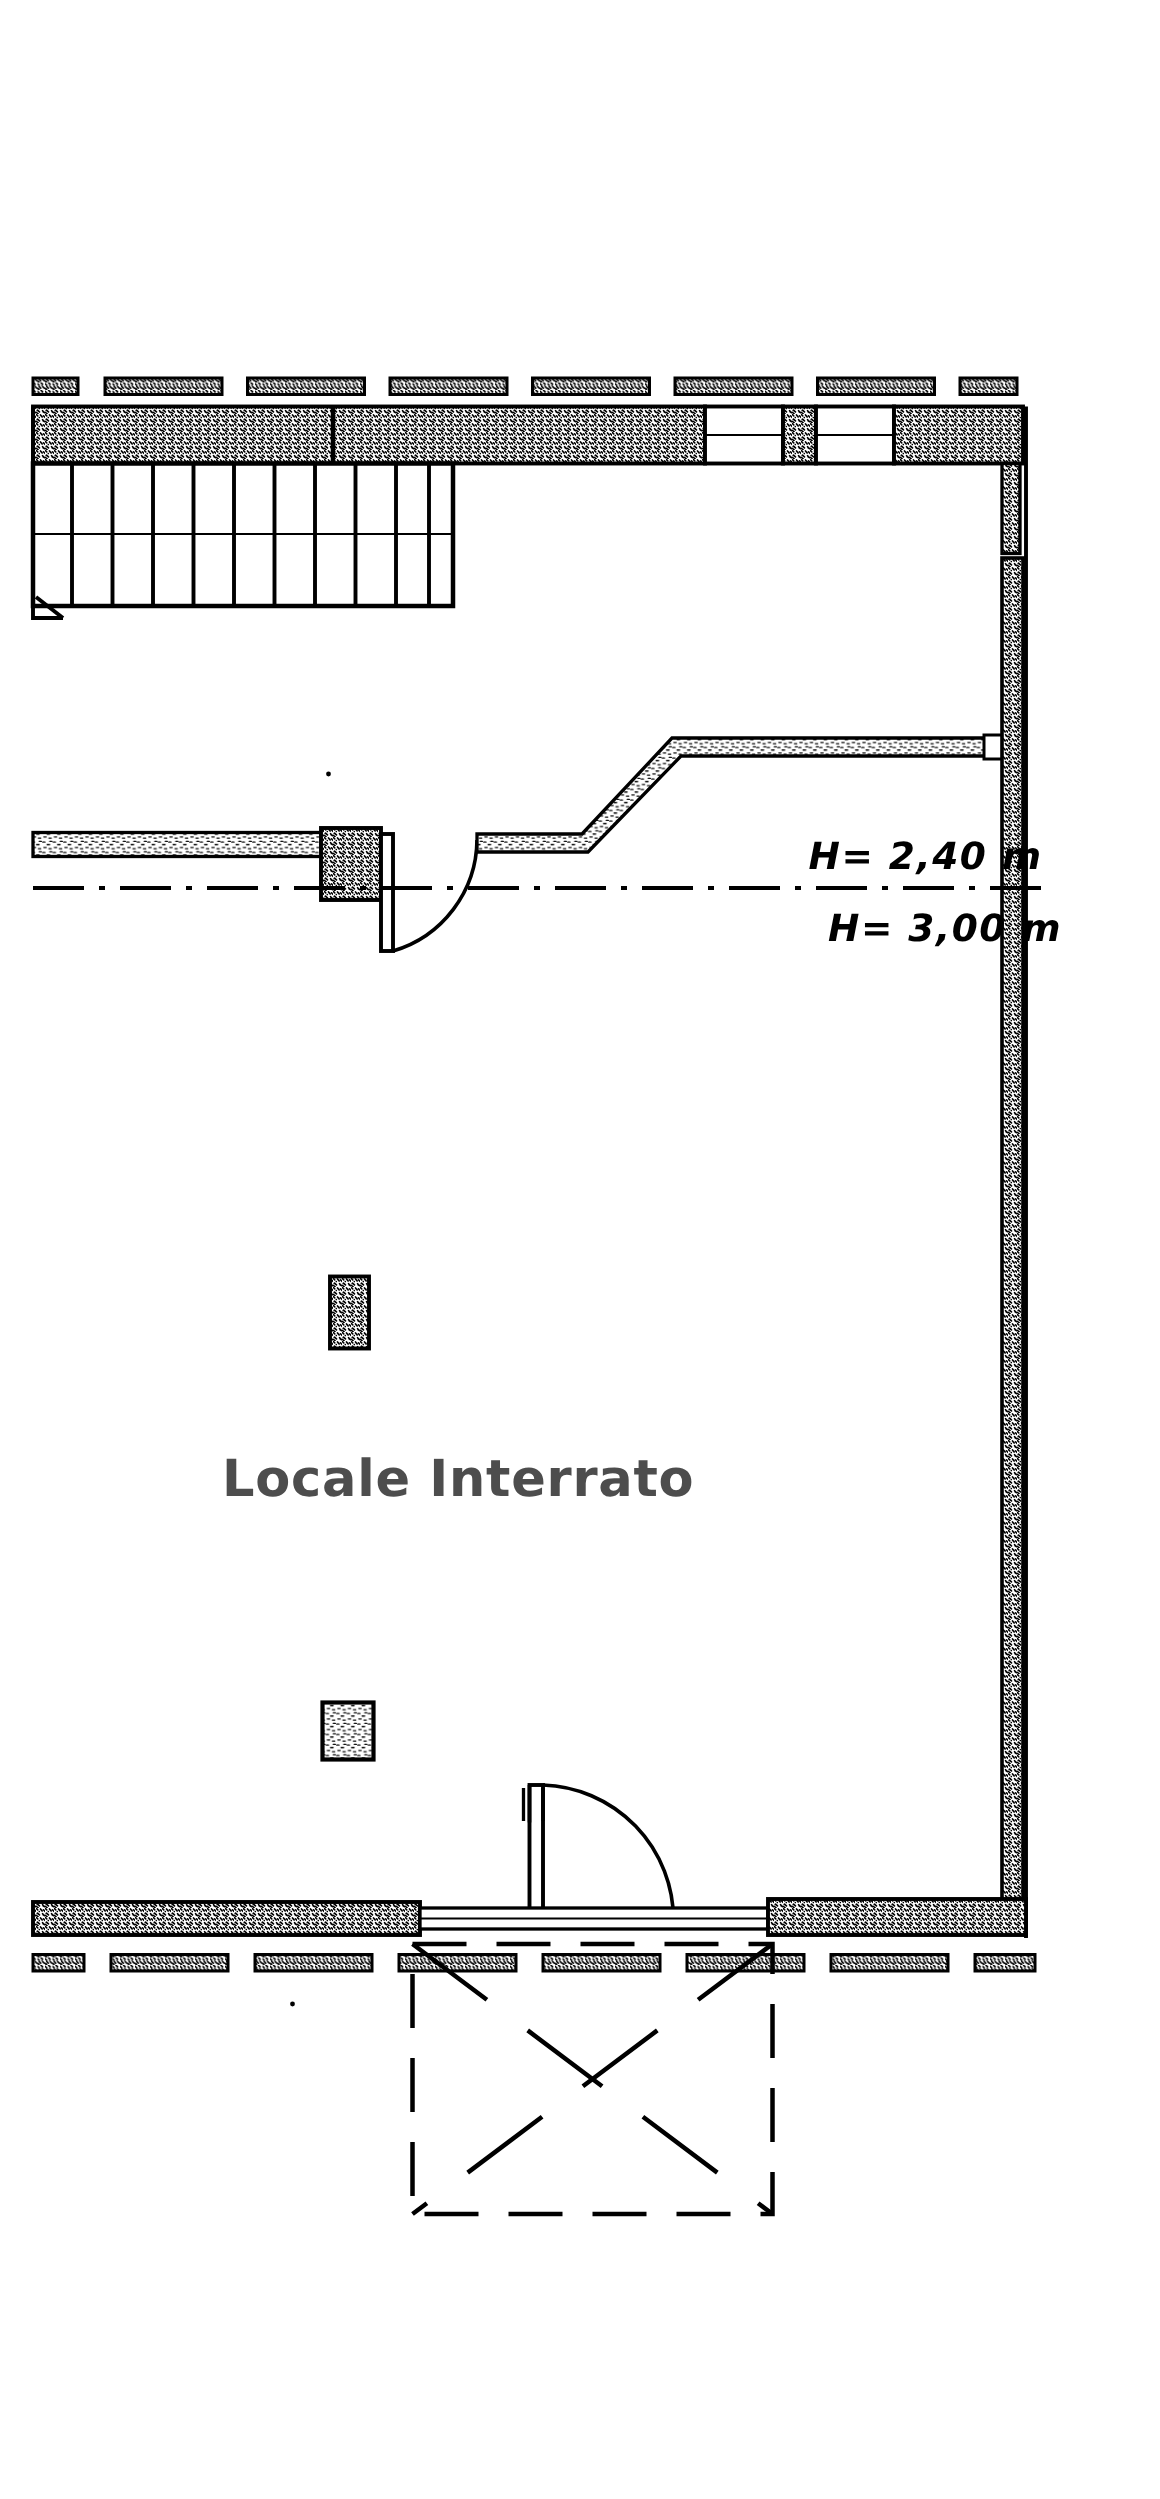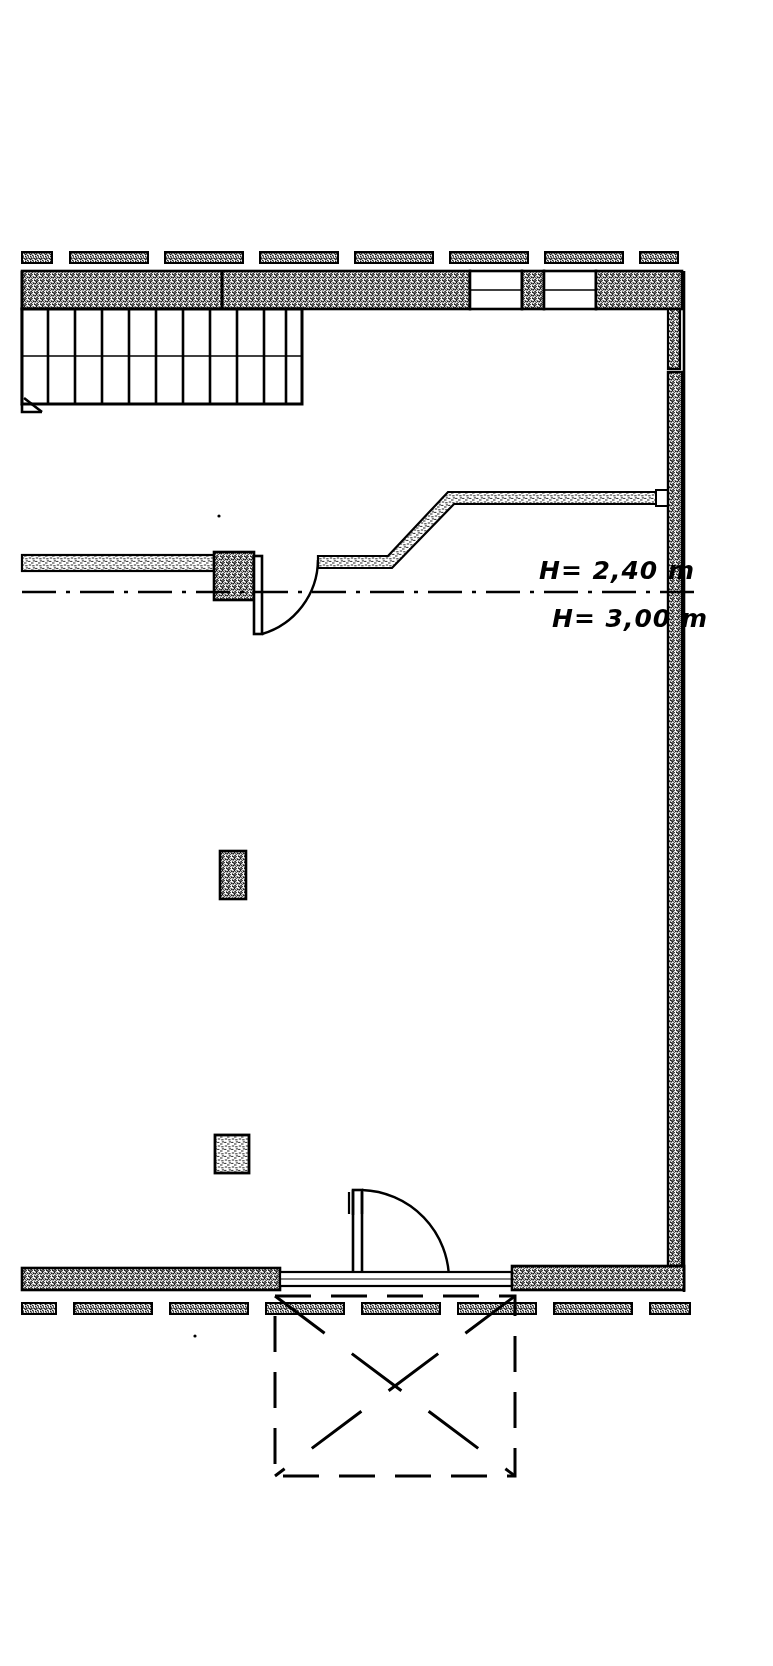--- a/index.html
+++ b/index.html
@@ -198,18 +198,19 @@
       </g>
 
       <g fill="#000000" stroke="none">
         <circle cx="219" cy="516" r="1.6"></circle>
         <circle cx="195" cy="1336" r="1.6"></circle>
       </g>
 
     </g>
   </svg>
 
+  <div class="room-label" style="left:148px; top:966px;">Locale Interrato</div>
 
   <div class="height-label" style="left:509px; top:556px;margin-left:30px;">H= 2,40 m</div>
 
   <div class="height-label" style="left:509px; top:604px;margin-left:43px;">H= 3,00 m</div>
 
 </div>
 
 </body></html>

